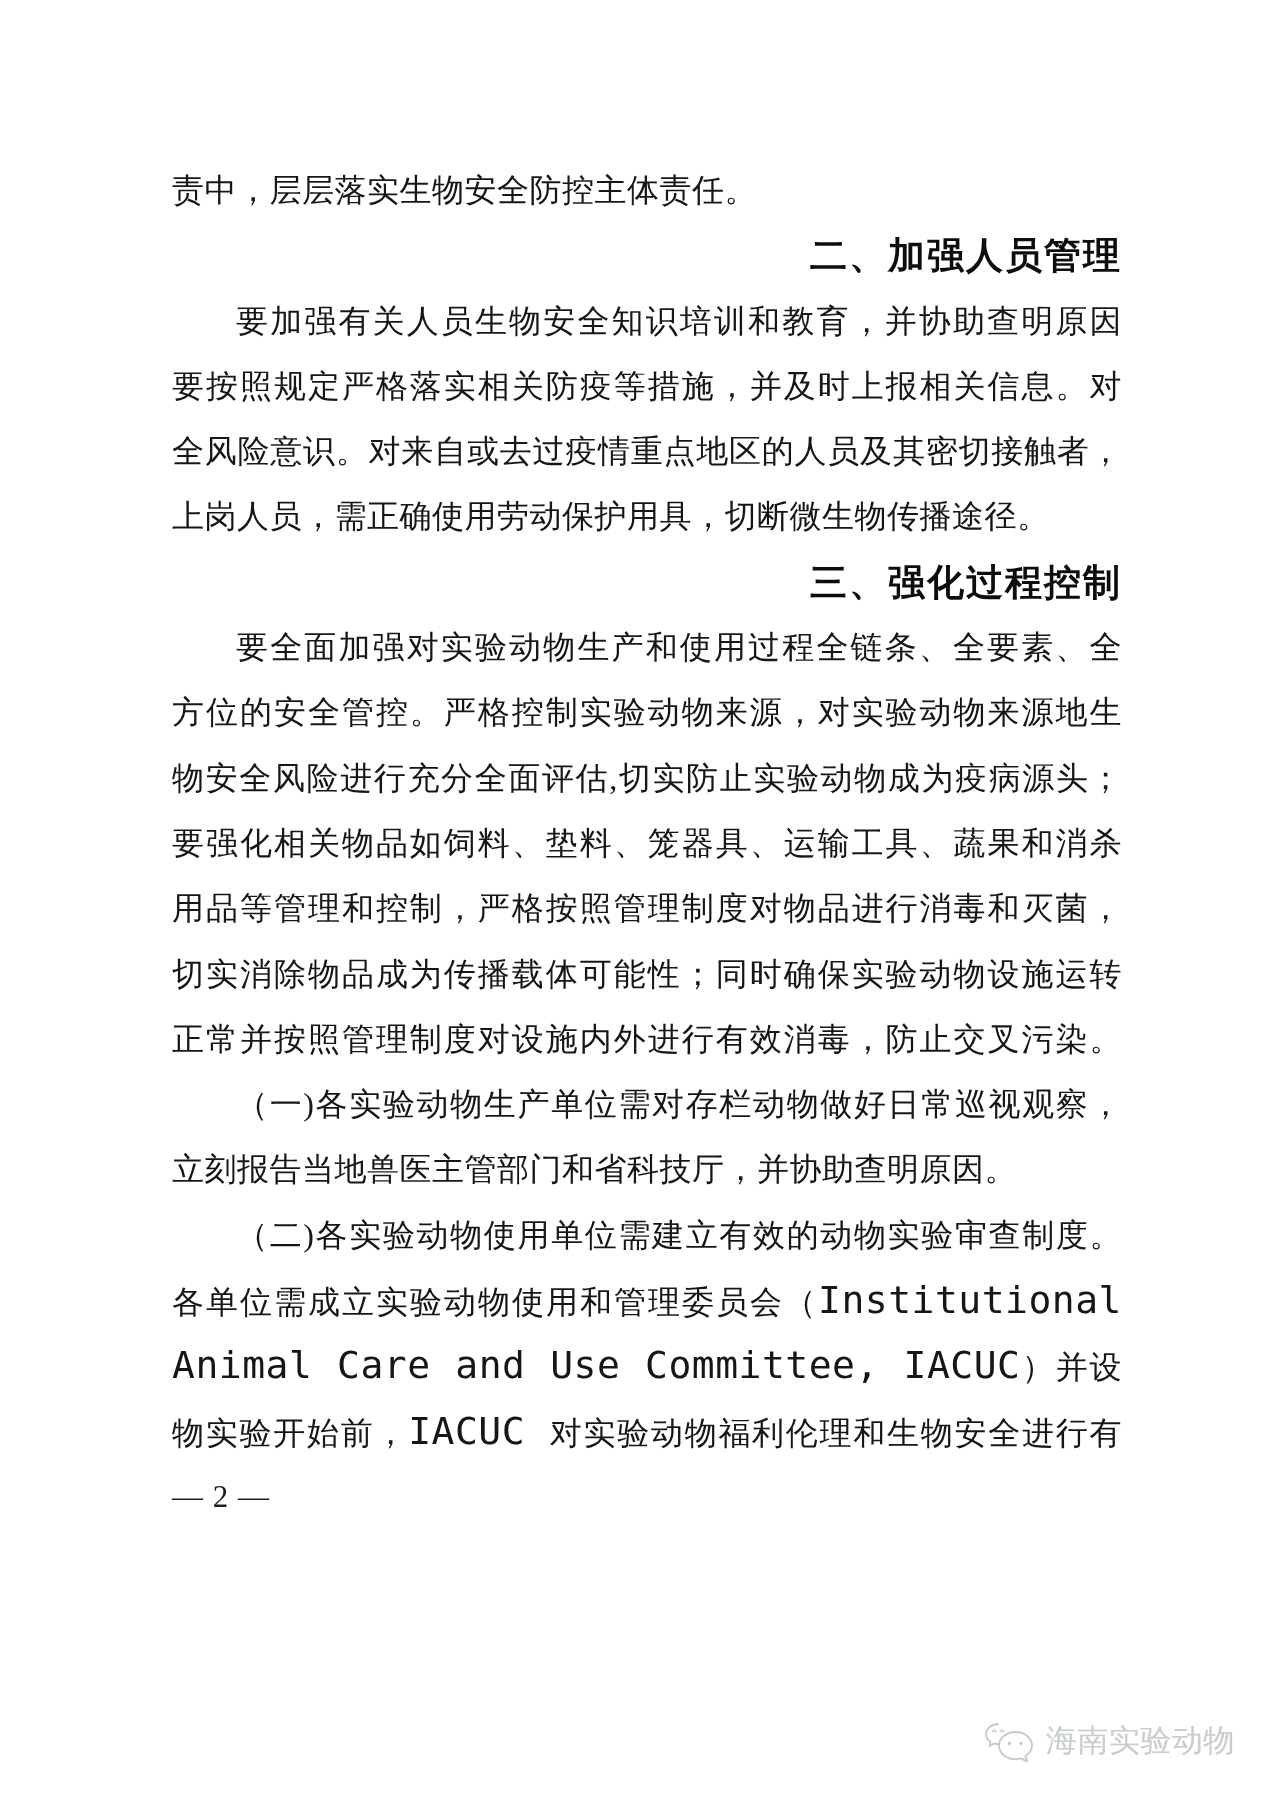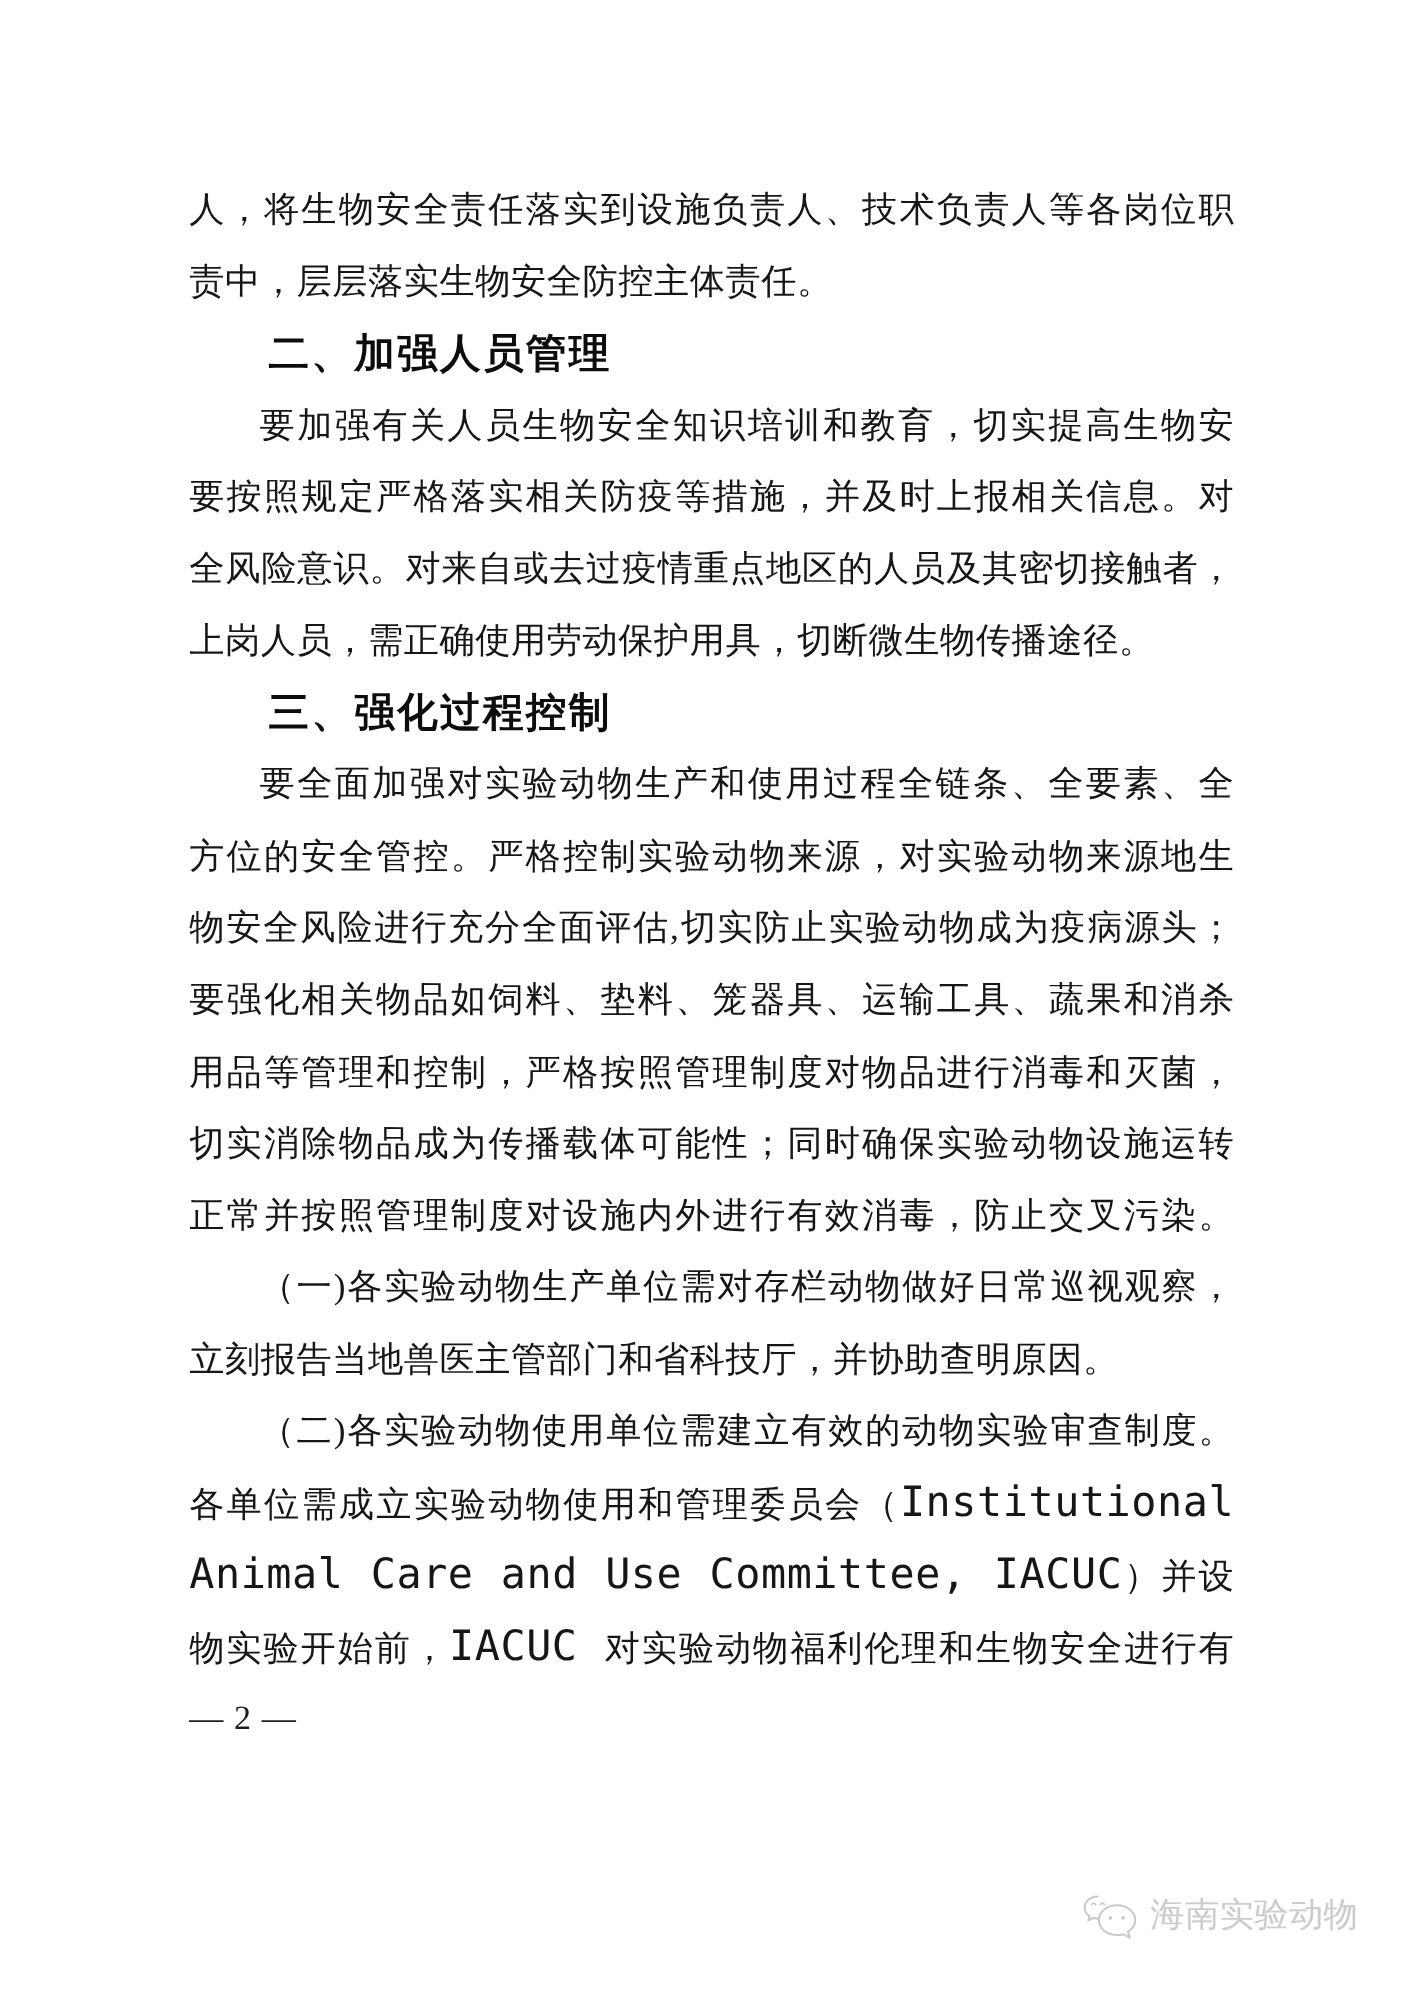--- a/index.html
+++ b/index.html
@@ -26,20 +26,21 @@
     top: 158px;
     width: 950px;
   }
   .line {
     height: 65.3px;
     line-height: 65.3px;
     font-size: 32px;
     white-space: normal;
     overflow: hidden;
     letter-spacing: 0.5px;
+    text-align: right;
   }
   .line.fill {
     text-align: justify;
     text-align-last: justify;
     text-justify: inter-character;
   }
   .line.body-end {
     text-align: left;
   }
   .line.body-indent {
@@ -85,24 +86,23 @@
     display: block;
   }
 </style>
 </head>
 <body>
 
 <div class="page">
 
   <div class="doc-column">
     <div>
-        <div class="line body fill"><span>人，将生物安全责任落实到设施负责人、技术负责人等各岗位职</span></div>
         <div class="line body-end"><span>责中，层层落实生物安全防控主体责任。</span></div>
         <div class="line heading"><span>二、加强人员管理</span></div>
-        <div class="line body-indent fill"><span>要加强有关人员生物安全知识培训和教育，切实提高生物安</span></div>
+        <div class="line body-indent fill"><span>要加强有关人员生物安全知识培训和教育，并协助查明原因</span></div>
         <div class="line body fill"><span>要按照规定严格落实相关防疫等措施，并及时上报相关信息。对</span></div>
         <div class="line body fill"><span>全风险意识。对来自或去过疫情重点地区的人员及其密切接触者，</span></div>
         <div class="line body-end"><span>上岗人员，需正确使用劳动保护用具，切断微生物传播途径。</span></div>
         <div class="line heading"><span>三、强化过程控制</span></div>
         <div class="line body-indent fill"><span>要全面加强对实验动物生产和使用过程全链条、全要素、全</span></div>
         <div class="line body fill"><span>方位的安全管控。严格控制实验动物来源，对实验动物来源地生</span></div>
         <div class="line body fill"><span>物安全风险进行充分全面评估,切实防止实验动物成为疫病源头；</span></div>
         <div class="line body fill"><span>要强化相关物品如饲料、垫料、笼器具、运输工具、蔬果和消杀</span></div>
         <div class="line body fill"><span>用品等管理和控制，严格按照管理制度对物品进行消毒和灭菌，</span></div>
         <div class="line body fill"><span>切实消除物品成为传播载体可能性；同时确保实验动物设施运转</span></div>

